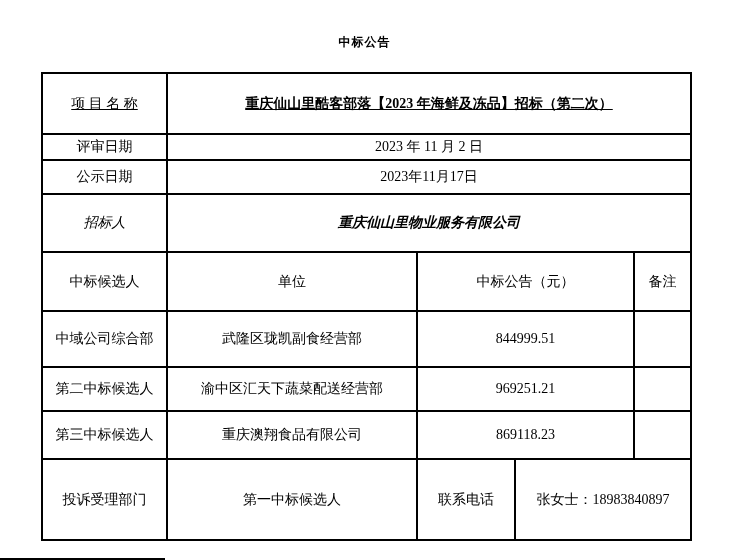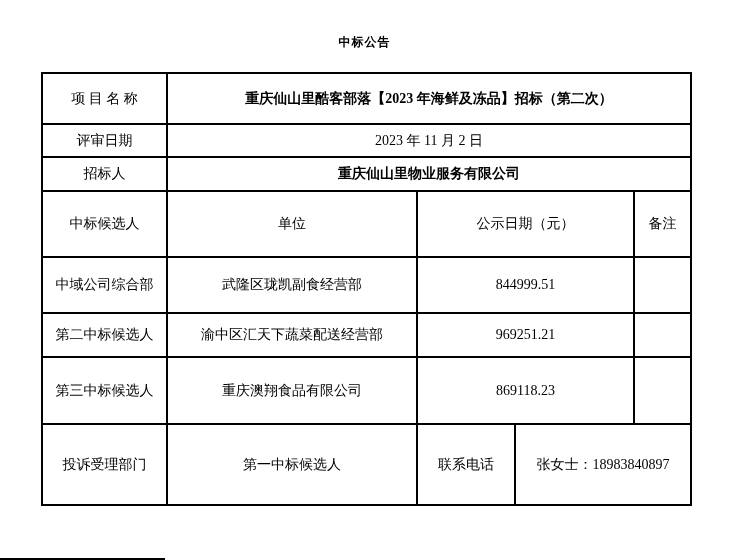--- a/index.html
+++ b/index.html
@@ -42,28 +42,28 @@
     vertical-align: middle;
     padding: 0 2px;
     white-space: nowrap;
     overflow: hidden;
   }
   .c1 { width: 125px; }
   .c2 { width: 250px; }
   .c3 { width: 98px;  }
   .c4 { width: 119px; }
   .c5 { width: 57px;  }
-  tr.r1 { height: 51px; }
-  tr.r2 { height: 33px; font-family: Liberation Serif, serif; }
+  tr.r1 { height: 61px; text-decoration: underline; }
+  tr.r2 { height: 26px; font-family: Liberation Serif, serif; }
   tr.r3 { height: 34px; }
-  tr.r4 { height: 34px; }
-  tr.r5 { height: 66px; }
+  tr.r4 { height: 58px; font-style: italic; }
+  tr.r5 { height: 59px; }
   tr.r6 { height: 56px; }
   tr.r7 { height: 44px; }
-  tr.r8 { height: 67px; margin-left: 8px; }
+  tr.r8 { height: 48px; margin-left: 8px; }
   tr.r9 { height: 81px; }
   .bold { font-weight: bold; }
   .crop-line {
     position: absolute;
     left: 0;
     bottom: 0;
     width: 165px;
     height: 2px;
     background: #000000;
   }
@@ -88,30 +88,34 @@
         <tr class="r1">
       <td>项 目 名 称</td>
       <td colspan="4" class="bold">重庆仙山里酷客部落【2023 年海鲜及冻品】招标（第二次）</td>
     </tr>
 
     <tr class="r2">
       <td>评审日期</td>
       <td colspan="4">2023 年 11 月 2 日</td>
     </tr>
 
+    <tr class="r3">
+      <td>公示日期</td>
+      <td colspan="4">2023年11月17日</td>
+    </tr>
 
     <tr class="r4">
       <td>招标人</td>
       <td colspan="4" class="bold">重庆仙山里物业服务有限公司</td>
     </tr>
 
     <tr class="r5">
       <td>中标候选人</td>
       <td>单位</td>
-      <td colspan="2">公示日期（元）</td>
+      <td colspan="2">中标公告（元）</td>
       <td>备注</td>
     </tr>
 
     <tr class="r6">
       <td>中域公司综合部</td>
       <td>武隆区珑凯副食经营部</td>
       <td colspan="2">844999.51</td>
       <td></td>
     </tr>
 

